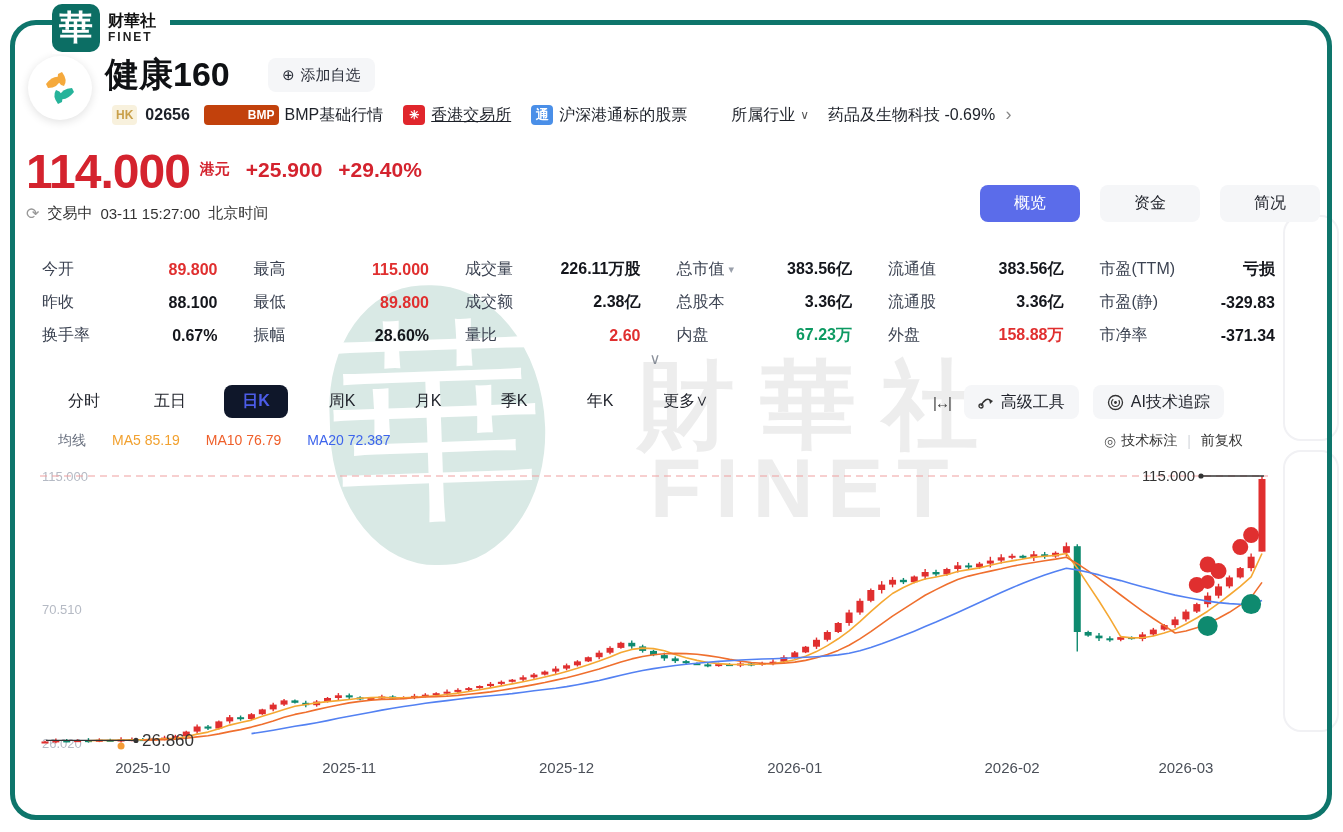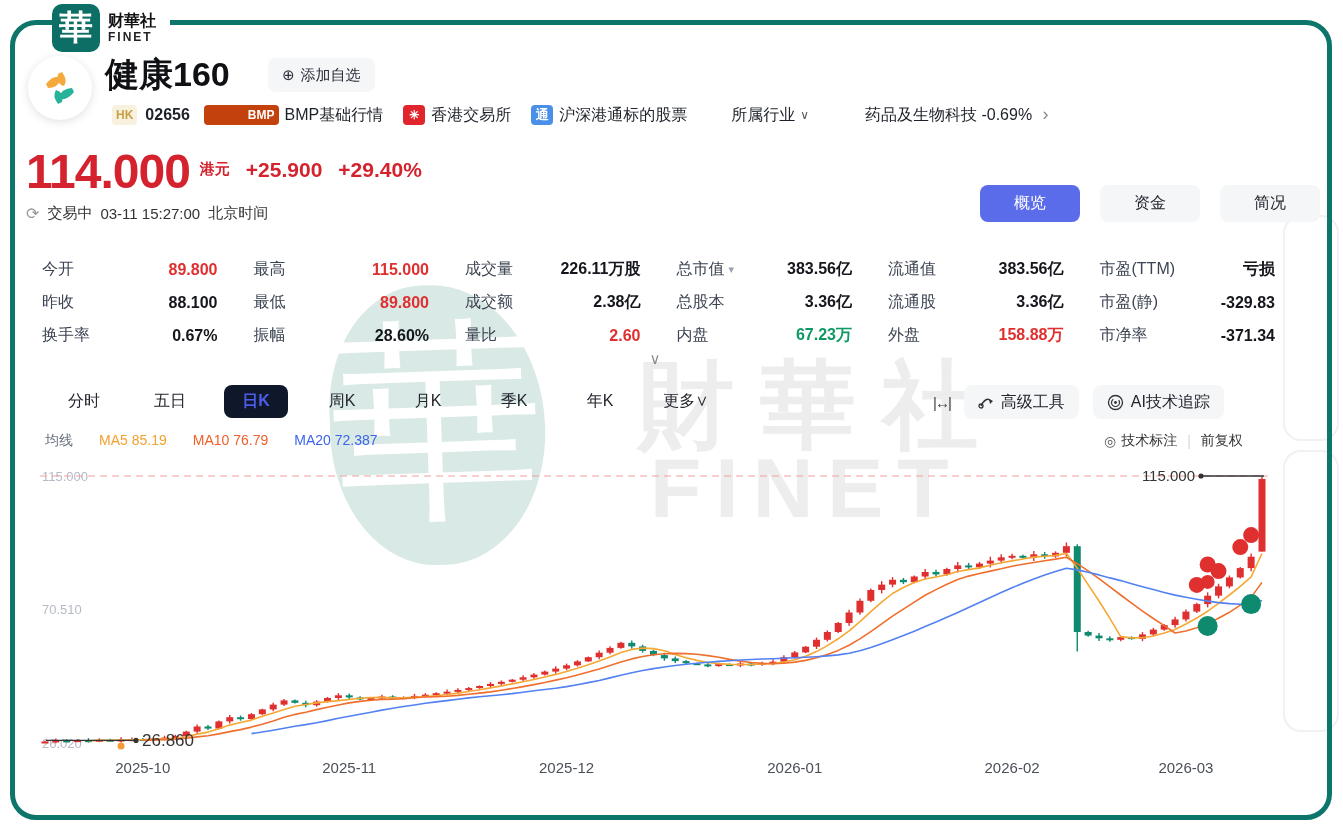--- a/index.html
+++ b/index.html
@@ -65,21 +65,21 @@
   
   .period-row{left:52px;top:385px;display:flex;gap:22px;z-index:2;}
   .ptab{min-width:64px;height:33px;border-radius:8px;display:flex;align-items:center;justify-content:center;
         font-size:16px;color:#23262e;gap:2px;}
   .ptab.active{background:#0f172a;color:#4c5ce8;font-weight:700;}
   .tool-row{left:933px;top:385px;display:flex;align-items:center;gap:14px;z-index:2;}
   .expand-ic{font-size:15px;color:#444;letter-spacing:-2px;}
   .tool-btn{height:34px;padding:0 14px;background:#f5f6f8;border-radius:8px;display:flex;
             align-items:center;gap:7px;font-size:16px;color:#23262e;}
   
-  .ma-row{left:45px;top:432px;display:flex;gap:26px;font-size:14px;z-index:2;}
+  .ma-row{left:58px;top:432px;display:flex;gap:26px;font-size:14px;z-index:2;}
   .ma-pre{color:#6b7280;}
   .ma5{color:#f2a12f;} .ma10{color:#ef5f2a;} .ma20{color:#3d64ec;}
   .annot-row{left:1104px;top:432px;display:flex;align-items:center;gap:10px;font-size:14px;color:#333;z-index:2;}
   .annot-row .sep{color:#d5d8dd;}
   .annot-row .ic{color:#555;}
   
   .chart{left:40px;top:458px;z-index:1;}
   
   .side-card{border:2px solid #f1f1f4;border-radius:18px;background:#fff;z-index:1;}
 </style>
@@ -119,28 +119,28 @@
     <span>⊕</span>
     <span>添加自选</span>
   </div>
 
   <div class="abs tag-row">
     <span class="badge b-hk">HK</span>
     <span style="margin:0 14px 0 8px;font-weight:700;">02656</span>
     <span class="badge b-bmp">BMP</span>
     <span style="margin:0 20px 0 6px;">BMP基础行情</span>
     <span class="badge b-flag">✳</span>
-    <span style="margin:0 20px 0 6px;">香港交易所</span>
+    <span style="margin:0 20px 0 6px;text-decoration:underline;">香港交易所</span>
     <span class="badge b-tong">通</span>
     <span style="margin:0 44px 0 6px;">沪深港通标的股票</span>
     <span style="display:flex;align-items:center;">
       <span>所属行业</span>
       <span class="chev">∨</span>
     </span>
-    <span style="margin-left:56px;">
+    <span style="margin-left:19px;">
       <span>药品及生物科技 -0.69%</span>
       <span class="gray-arrow">›</span>
     </span>
   </div>
 
   <div class="abs price-row">
     <span class="price">114.000</span>
     <span class="cur">港元</span>
     <span class="chg">+25.900</span>
     <span class="chg">+29.40%</span>

